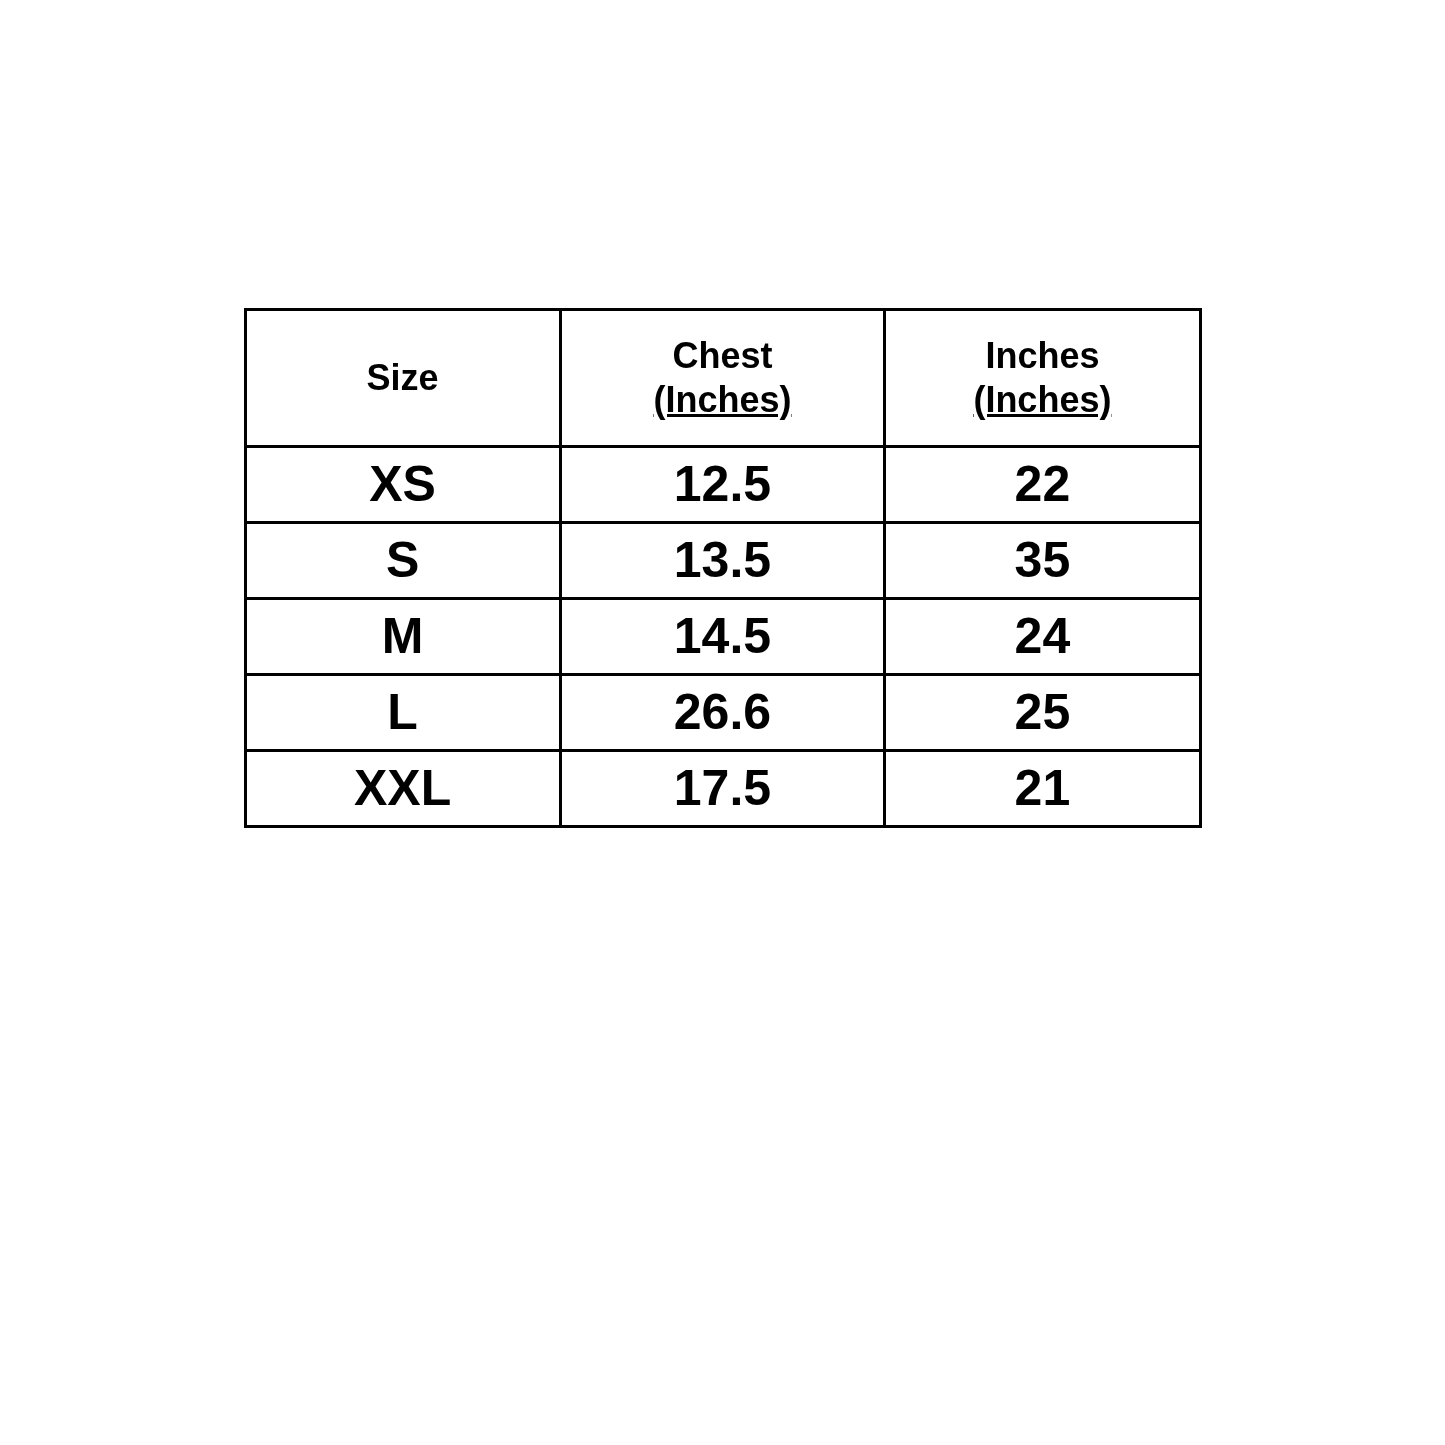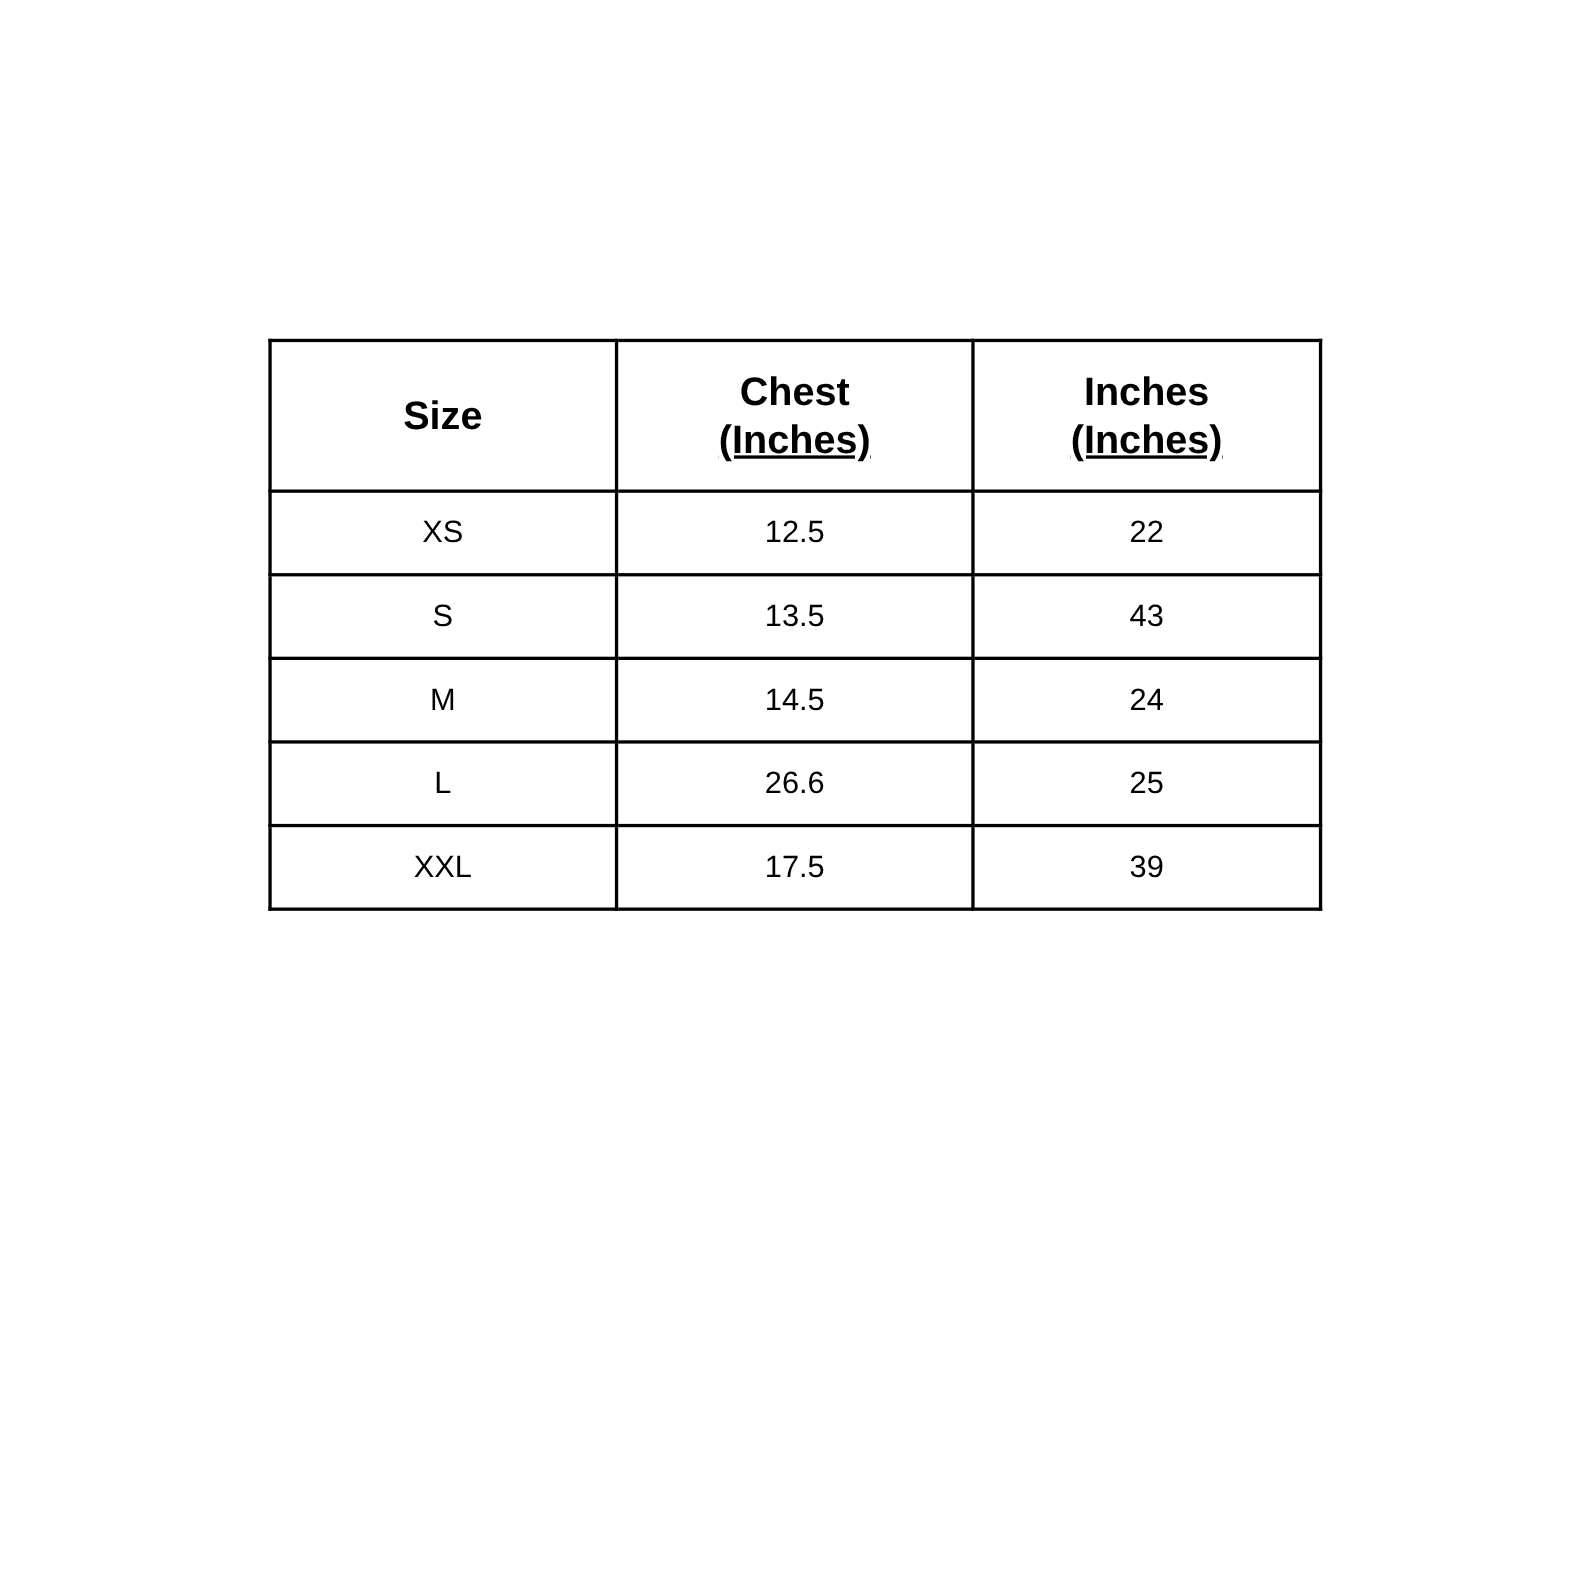--- a/index.html
+++ b/index.html
@@ -48,22 +48,22 @@
     font-weight: bold;
     line-height: 1.22;
   }
   thead th .unit {
     display: block;
     font-weight: bold;
     text-decoration: underline;
   }
   tbody td {
     height: 73px;
-    font-size: 28px;
-    font-weight: normal;
+    font-size: 50px;
+    font-weight: bold;
     line-height: 1.1;
   }
 </style>
 </head>
 <body>
 
 <div class="sheet">
   <div class="table-wrap">
     <table class="size-chart">
       <colgroup>
@@ -88,33 +88,33 @@
       </thead>
       <tbody>
         <tr>
           <td>XS</td>
           <td>12.5</td>
           <td>22</td>
         </tr>
         <tr>
           <td>S</td>
           <td>13.5</td>
-          <td>43</td>
+          <td>35</td>
         </tr>
         <tr>
           <td>M</td>
           <td>14.5</td>
           <td>24</td>
         </tr>
         <tr>
           <td>L</td>
           <td>26.6</td>
           <td>25</td>
         </tr>
         <tr>
           <td>XXL</td>
           <td>17.5</td>
-          <td>39</td>
+          <td>21</td>
         </tr>
       </tbody>
     </table>
   </div>
 </div>
 
 </body></html>

